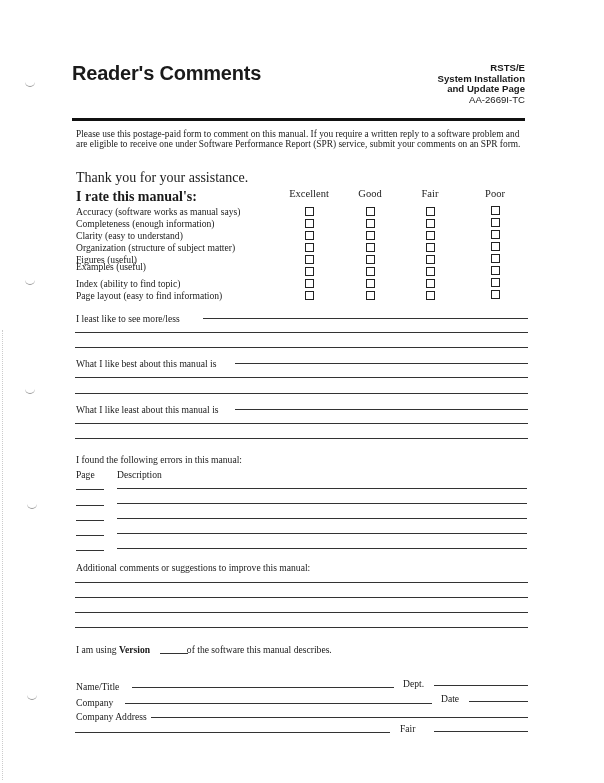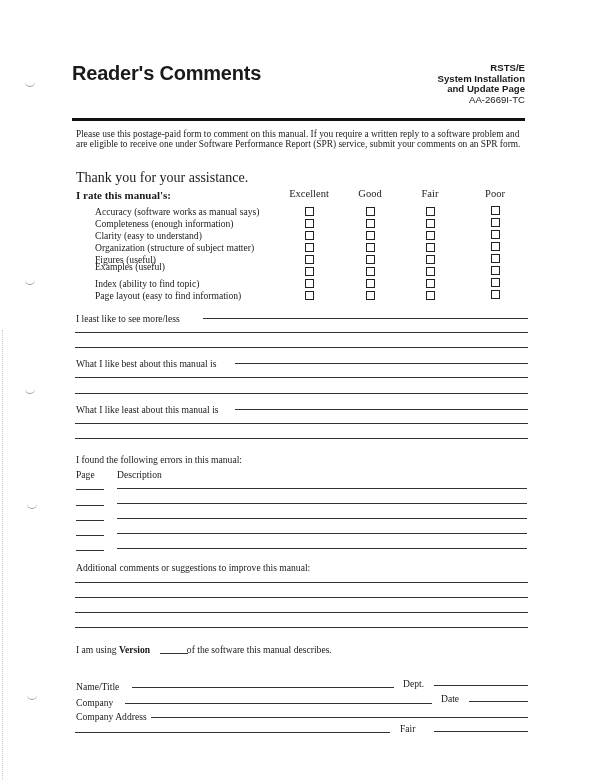--- a/index.html
+++ b/index.html
@@ -6,23 +6,23 @@
   body { width:604px; height:783px; position:relative; overflow:hidden; color:#1a1a1a;
          font-family:"Liberation Serif","DejaVu Serif",serif; }
   .abs { position:absolute; }
   .sans { font-family:"Liberation Sans","DejaVu Sans",sans-serif; }
   .title { left:72px; top:62px; font-size:20px; font-weight:bold; letter-spacing:-0.2px; }
   .docinfo { right:79px; top:63px; text-align:right; font-size:9.6px; line-height:10.6px; font-weight:bold; }
   .docinfo .code { font-weight:normal; }
   .rule-thick { left:72px; top:118px; width:453px; height:3px; background:#111; }
   .para { left:76px; top:129px; width:455px; font-size:9.4px; line-height:10.4px; }
   .thanks { left:76px; top:170px; font-size:14px; }
-  .rate-head { left:76px; top:189px; font-size:11px; font-weight:bold;font-family:Liberation Serif, serif; }
+  .rate-head { left:76px; top:189px; font-size:14px; font-weight:bold;font-family:Liberation Serif, serif; }
   .col-head { top:188px; font-size:10.5px; width:60px; text-align:center; }
-  .crit { left:76px; font-size:9.6px;margin-left:19px; }
+  .crit { left:76px; font-size:9.6px; }
   .cb { width:7px; height:7px; border:1px solid #222; background:#fff; cursor:pointer; }
   .lbl { font-size:9.6px; }
   .line { height:1px; background:#333; }
   .margin-mark { width:10px; height:4px; border-bottom:1px solid #999; border-radius:0 0 6px 6px; }
   .edge { left:2px; top:330px; width:1px; height:450px; border-left:1px dotted #ccc; }
 </style>
 </head>
 <body>
 
 <div class="abs sans title">Reader's Comments</div>

